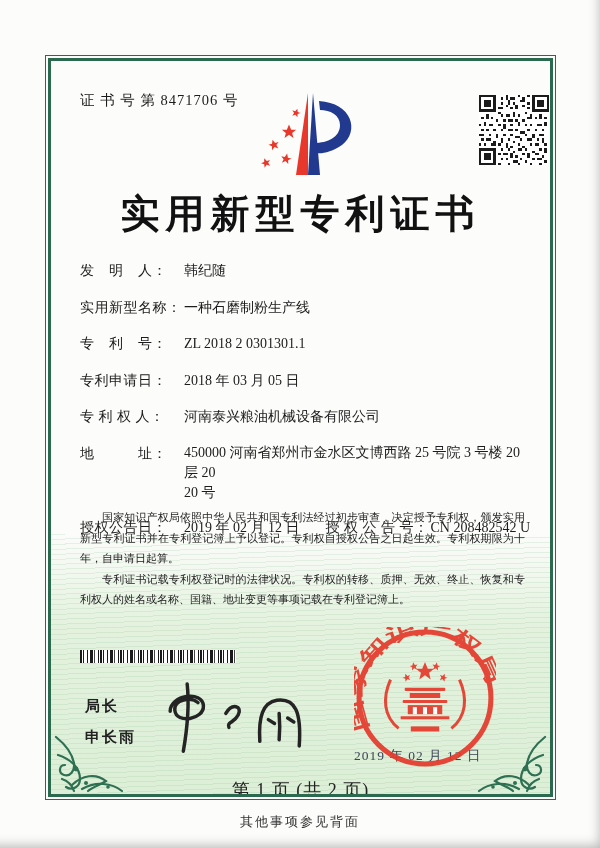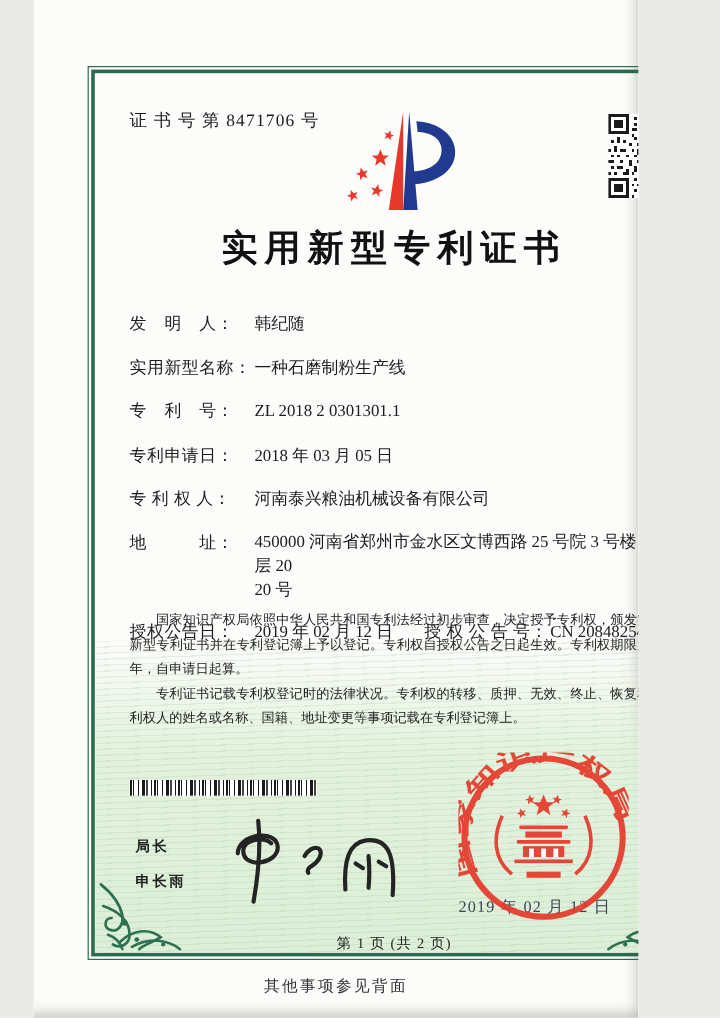--- a/index.html
+++ b/index.html
@@ -1,21 +1,20 @@
 <!DOCTYPE html>
 <html><head>
 <meta charset="utf-8">
 <style>
   html,body{margin:0;padding:0;background:#e9e9e7;}
   .page{
-    position:relative;width:504px;height:848px;background:#fcfcfa;
+    position:relative;width:600px;height:848px;background:#fcfcfa;
     font-family:"Liberation Serif","DejaVu Serif",serif;color:#1c1c1c;
     box-shadow:inset -7px -9px 12px -7px rgba(0,0,0,.28);
     overflow:hidden;
-    margin-left:28px;
   }
   .frame{
     position:absolute;left:45px;top:55px;width:511px;height:745px;
     border:1px solid #2b6a4e;padding:2px;box-sizing:border-box;
   }
   .frame-inner{
     position:relative;width:100%;height:100%;box-sizing:border-box;
     border:3px solid #2b6a4e;overflow:hidden;
   }
   .green-zone{
@@ -24,49 +23,49 @@
       repeating-linear-gradient(178deg, rgba(122,180,132,.16) 0 1px, rgba(255,255,255,0) 1px 5px),
       linear-gradient(180deg, rgba(229,243,225,0) 0%, rgba(223,240,217,.85) 35%, rgba(219,238,213,.95) 100%);
   }
   .cert-no{
     position:absolute;left:29px;top:30px;font-size:14.5px;letter-spacing:1px;z-index:1;
   }
   .logo{position:absolute;left:205px;top:26px;width:118px;height:92px;z-index:1;}
   .qr{position:absolute;left:428px;top:34px;width:70px;height:70px;z-index:1;}
   .title{
     position:absolute;left:0;right:0;top:126px;text-align:center;z-index:1;
-    font-size:30px;font-weight:600;letter-spacing:6px;color:#111;
+    font-size:39px;font-weight:600;letter-spacing:6px;color:#111;
   }
   .fields{position:absolute;left:29px;right:24px;top:199px;z-index:1;font-size:14px;}
   .row{display:flex;margin-bottom:14.5px;line-height:22px;}
   .row .lbl{flex:0 0 104px;letter-spacing:.5px;white-space:nowrap;}
   .row .val{flex:1;}
   .row .val.addr{line-height:20px;}
   .pair2{margin-left:26px;white-space:nowrap;display:flex;}
   .pair2 .lbl{flex:0 0 auto;margin-right:2px;}
   .paras{position:absolute;left:29px;right:25px;top:446px;z-index:1;
     font-size:11px;line-height:20.5px;color:#222;text-align:justify;}
   .paras p{margin:0;text-indent:2em;}
   .barcode{
     position:absolute;left:29px;top:589px;width:156px;height:13px;z-index:1;
     background:repeating-linear-gradient(90deg,
       #1a1a1a 0 2px,#fff 2px 3px,#1a1a1a 3px 4px,#fff 4px 7px,
       #1a1a1a 7px 8px,#fff 8px 10px,#1a1a1a 10px 13px,#fff 13px 14px,
       #444 14px 15px,#fff 15px 18px,#1a1a1a 18px 19px,#fff 19px 20px);
   }
   .director{position:absolute;left:34px;top:636px;z-index:1;
     font-family:"Liberation Sans","DejaVu Sans",sans-serif;font-weight:700;
-    font-size:12px;letter-spacing:2px;color:#222;}
+    font-size:15px;letter-spacing:2px;color:#222;}
   .director div{margin-bottom:12px;}
   .signature{position:absolute;left:96px;top:608px;width:170px;height:92px;z-index:1;}
   .seal{position:absolute;left:303px;top:566px;width:142px;height:142px;z-index:2;opacity:.93;}
   .seal-date{position:absolute;left:303px;top:686px;width:190px;z-index:1;
     font-size:13.5px;letter-spacing:1px;color:#3c4557;white-space:nowrap;}
   .page-num{position:absolute;left:0;right:0;top:717px;text-align:center;z-index:1;
-    font-size:12px;letter-spacing:1px;color:#222;}
+    font-size:18px;letter-spacing:1px;color:#222;}
   .ornament{position:absolute;bottom:1px;width:86px;height:86px;z-index:1;}
   .ornament.left{left:1px;}
   .ornament.right{right:1px;transform:scaleX(-1);}
   .back-note{position:absolute;left:0;right:0;top:813px;text-align:center;
     font-size:13px;letter-spacing:2px;color:#333;}
 </style>
 </head>
 <body>
 
 <div class="page">

